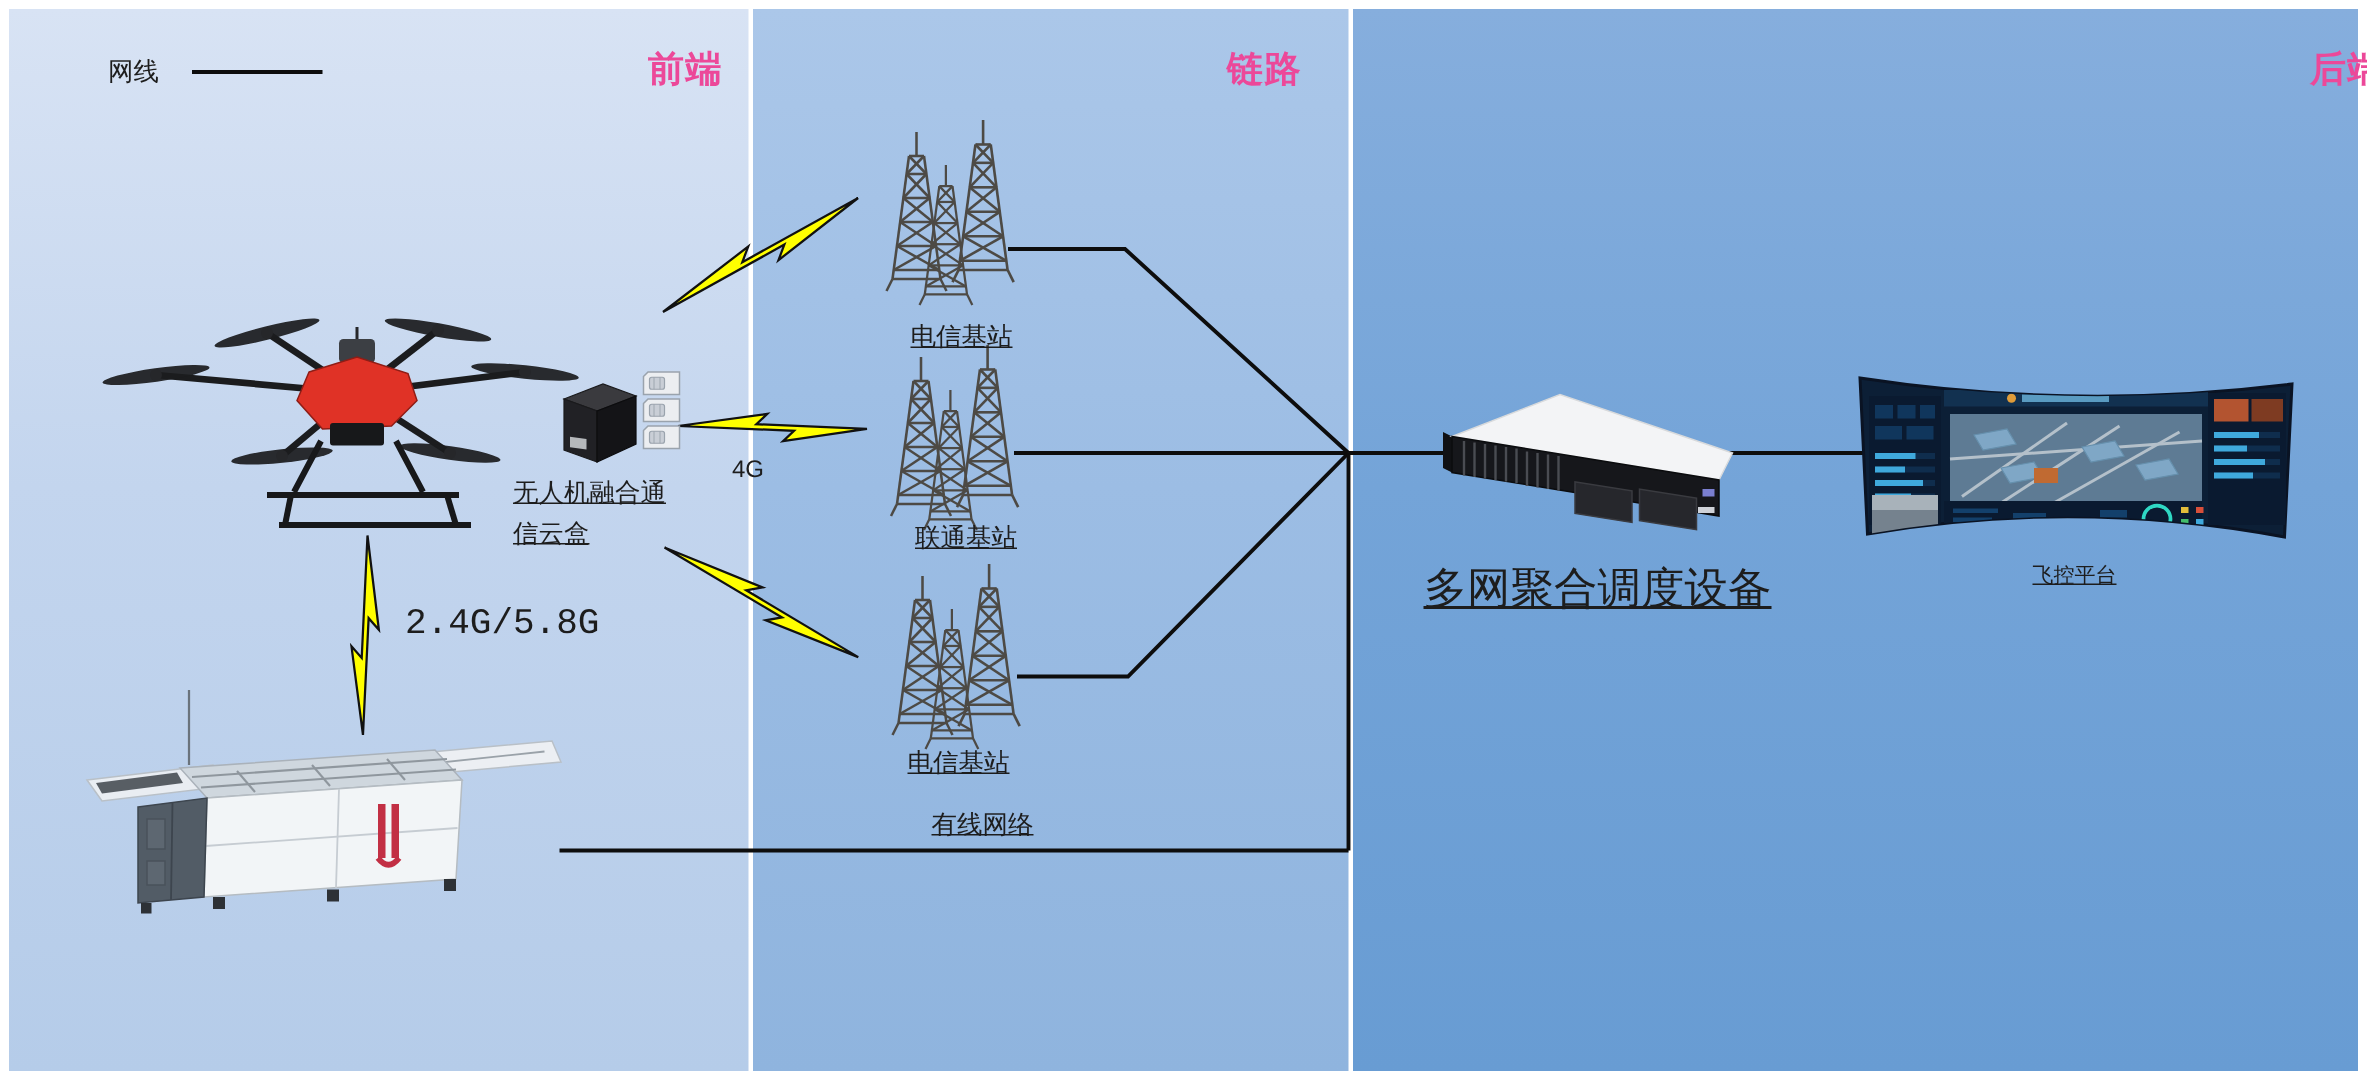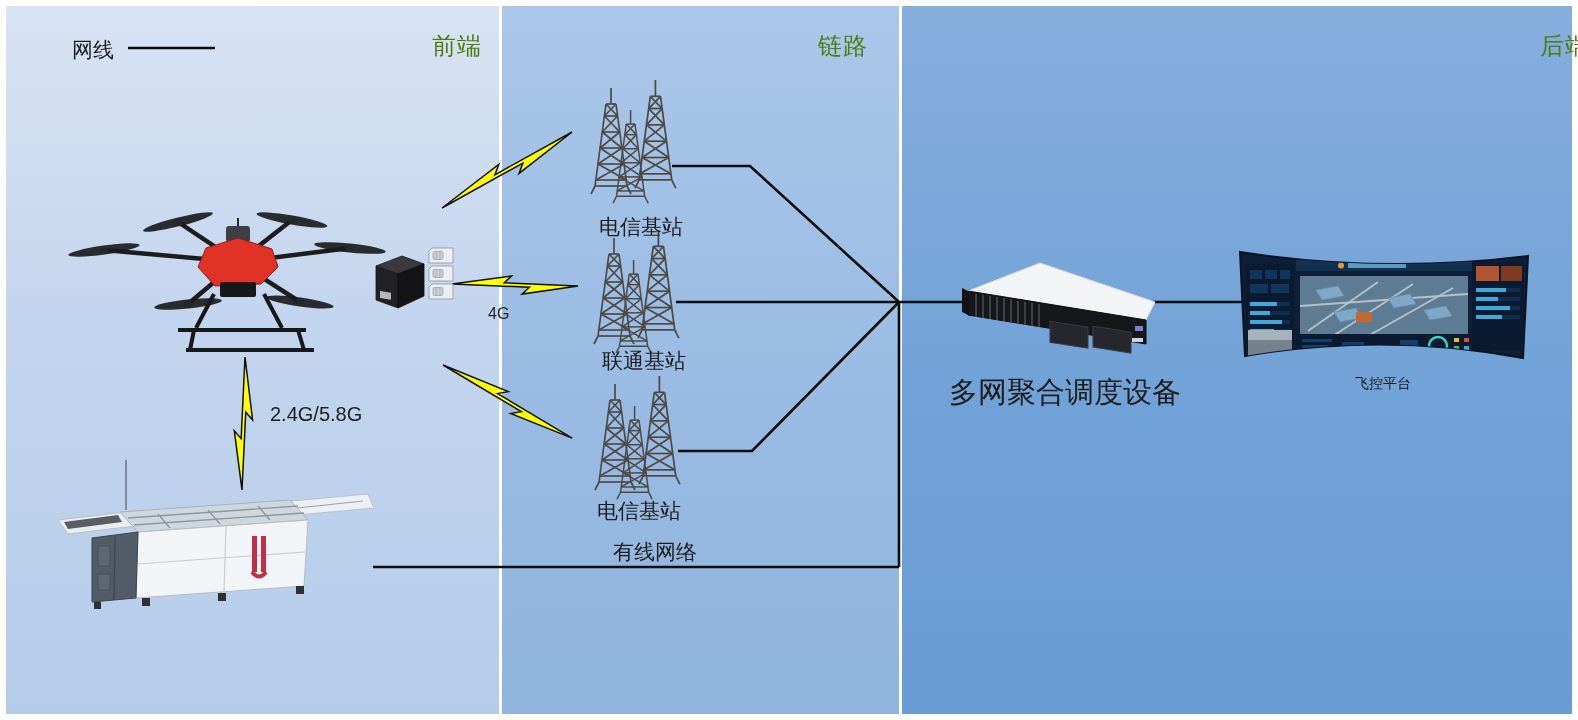--- a/index.html
+++ b/index.html
@@ -5,32 +5,32 @@
   html,body{margin:0;padding:0;background:#ffffff;}
   .canvas{
     position:relative;width:1578px;height:720px;background:#ffffff;overflow:hidden;
     font-family:"Liberation Sans","DejaVu Sans",sans-serif;
   }
   .band{position:absolute;top:6px;height:708px;}
   .band-1{left:6px;width:493px;background:linear-gradient(180deg,#d8e3f4 0%,#c3d5ee 45%,#b5cce9 100%);}
   .band-2{left:502px;width:397px;background:linear-gradient(180deg,#abc7e9 0%,#9cbde4 45%,#8fb4de 100%);}
   .band-3{left:902px;width:670px;background:linear-gradient(180deg,#86aedd 0%,#74a4d8 45%,#689cd3 100%);}
   .band-header{
-    position:absolute;top:30px;font-size:24px;font-weight:normal;color:#4d7c0f;
+    position:absolute;top:30px;font-size:24px;font-weight:bold;color:#ec4899;
     letter-spacing:1px;white-space:nowrap;
   }
   .hdr-1{left:432px;}
   .hdr-2{left:818px;}
   .hdr-3{left:1540px;}
-  .lbl{position:absolute;color:#1d1d1d;font-size:21px;white-space:nowrap;z-index:5;}
-  .lbl-center{transform:translateX(-50%);}
+  .lbl{position:absolute;color:#1d1d1d;font-size:17px;white-space:nowrap;z-index:5;}
+  .lbl-center{transform:translateX(-50%);text-decoration:underline;}
   svg.overlay{position:absolute;left:0;top:0;z-index:3;}
   .legend-label{left:72px;top:36px;}
   .label-4g{left:488px;top:305px;font-size:16px;}
-  .label-2458{left:270px;top:403px;font-size:20px;}
+  .label-2458{left:270px;top:403px;font-size:24px;font-family:Liberation Mono, monospace;}
   .label-cloudbox{left:393px;top:315px;line-height:27px;}
   .label-telecom{left:641px;top:213px;}
   .label-unicom{left:644px;top:347px;}
   .label-mobile{left:639px;top:497px;}
   .label-wired{left:655px;top:538px;}
   .label-aggr{left:1065px;top:373px;font-size:29px;}
   .label-platform{left:1383px;top:375px;font-size:14px;}
 </style>
 </head>
 <body>
@@ -294,20 +294,24 @@
         </g>
         <rect x="10" y="84" width="44" height="26" fill="#75828e"></rect>
         <rect x="10" y="84" width="44" height="10" fill="#a8b2ba"></rect>
       </g>
     </g>
   </svg>
 
   <div class="lbl legend-label">网线</div>
   <div class="lbl label-4g">4G</div>
   <div class="lbl label-2458">2.4G/5.8G</div>
+  <div class="lbl lbl-center label-cloudbox">
+    <div>无人机融合通</div>
+    <div>信云盒</div>
+  </div>
   <div class="lbl lbl-center label-telecom">电信基站</div>
   <div class="lbl lbl-center label-unicom">联通基站</div>
   <div class="lbl lbl-center label-mobile">电信基站</div>
   <div class="lbl lbl-center label-wired">有线网络</div>
   <div class="lbl lbl-center label-aggr">多网聚合调度设备</div>
   <div class="lbl lbl-center label-platform">飞控平台</div>
 
 </div>
 
 </body></html>

